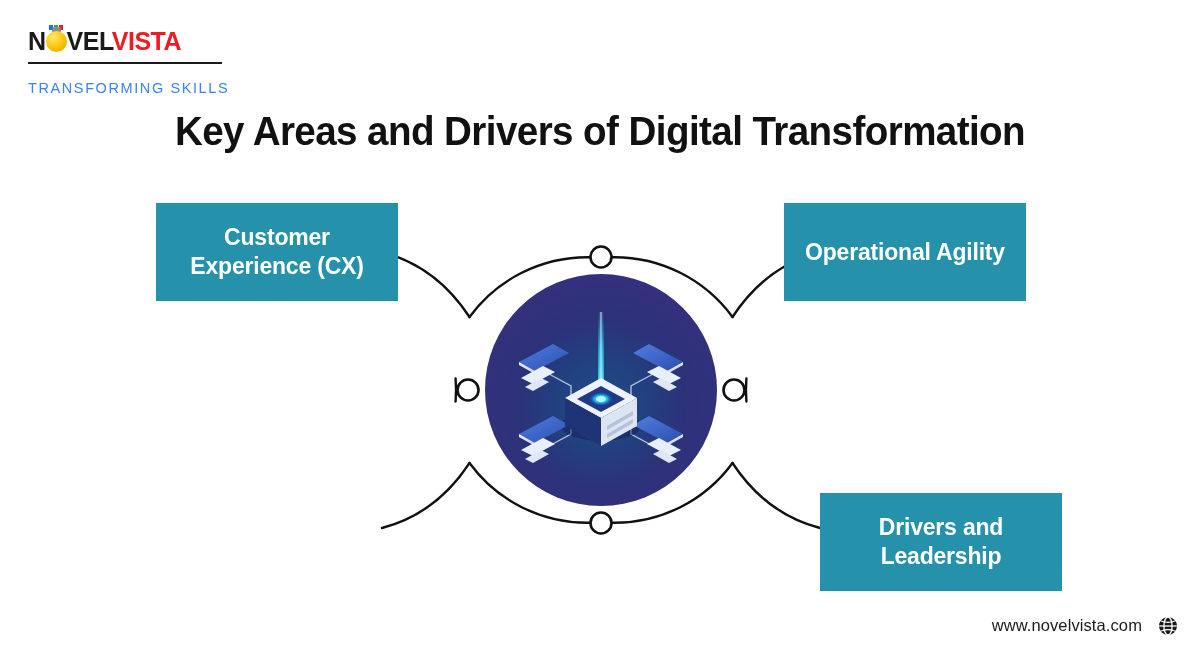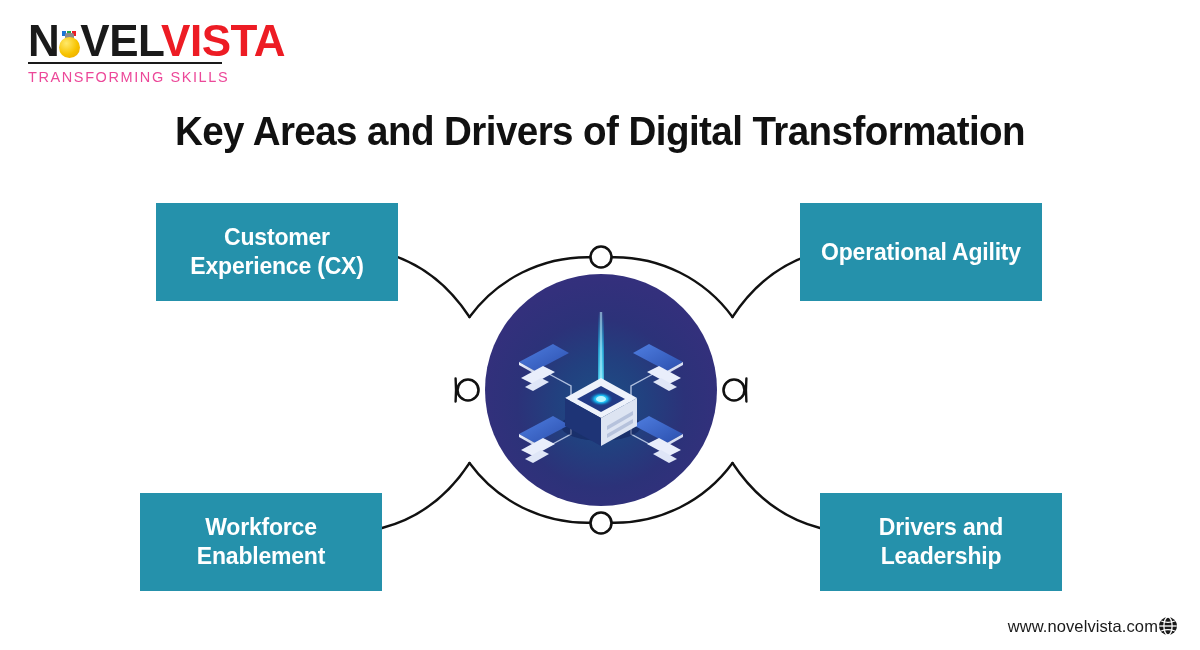--- a/index.html
+++ b/index.html
@@ -19,21 +19,21 @@
   #logo {
     position: absolute;
     left: 28px;
     top: 22px;
     width: 200px;
     height: 62px;
   }
   #logo-wordmark {
     font-family: "Liberation Sans", sans-serif;
     font-weight: bold;
-    font-size: 44px;
+    font-size: 25px;
     letter-spacing: -0.5px;
     line-height: 38px;
     white-space: nowrap;
     position: relative;
   }
   .lw-novel { color: #1a1a1a; }
   .lw-vista { color: #ed1c24; }
   #logo-bulb {
     display: inline-block;
     position: relative;
@@ -71,22 +71,22 @@
   #logo-bulb .d3 { left: 14px; background: #ed1c24; }
   #logo-rule {
     width: 194px;
     height: 2px;
     background: #1a1a1a;
     margin-top: 2px;
   }
   #logo-tagline {
     font-size: 14.5px;
     letter-spacing: 1.6px;
-    color: #ec4899;
-    margin-top: 5px;
+    color: #3b82f6;
+    margin-top: 16px;
     white-space: nowrap;
   }
 
   
   #page-title {
     position: absolute;
     left: 0;
     top: 108px;
     width: 1200px;
     text-align: center;
@@ -128,21 +128,21 @@
     justify-content: center;
     text-align: center;
     font-size: 23px;
     font-weight: bold;
     line-height: 29px;
     letter-spacing: -0.2px;
     box-sizing: border-box;
     padding: 0 10px;
   }
   #box-cx         { left: 156px; top: 33px; }
-  #box-oa         { left: 800px; top: 33px; }
+  #box-oa         { left: 784px; top: 33px; }
   #box-we         { left: 140px; top: 323px; }
   #box-cl         { left: 820px; top: 323px; }
 
   
   #center-circle {
     position: absolute;
     left: 485px;
     top: 104px;
     width: 232px;
     height: 232px;
@@ -158,22 +158,21 @@
     width: 232px;
     height: 232px;
   }
 
   
   #footer {
     position: absolute;
     right: 22px;
     bottom: 14px;
     display: flex;
-    align-items: center;
-    gap: 0;
+    gap: 16px;
     margin-top: 28px;
   }
   #footer-url {
     font-size: 16.5px;
     color: #1a1a1a;
     letter-spacing: 0.1px;
   }
   #globe-icon { display: block; }
 </style>
 </head>
@@ -291,23 +290,20 @@
       </g>
     </svg>
   </div>
 
   <div class="label-box" id="box-cx">
     <span>Customer Experience (CX)</span>
   </div>
   <div class="label-box" id="box-oa">
     <span>Operational Agility</span>
   </div>
-  <div class="label-box" id="box-we">
-    <span>Workforce Enablement</span>
-  </div>
   <div class="label-box" id="box-cl">
     <span>Drivers and Leadership</span>
   </div>
 </div>
 
 <div id="footer">
   <span id="footer-url">www.novelvista.com</span>
   <svg id="globe-icon" width="20" height="20" viewBox="0 0 20 20">
     <circle cx="10" cy="10" r="9" fill="#1a1a1a"></circle>
     <g stroke="#ffffff" stroke-width="1.3" fill="none">

